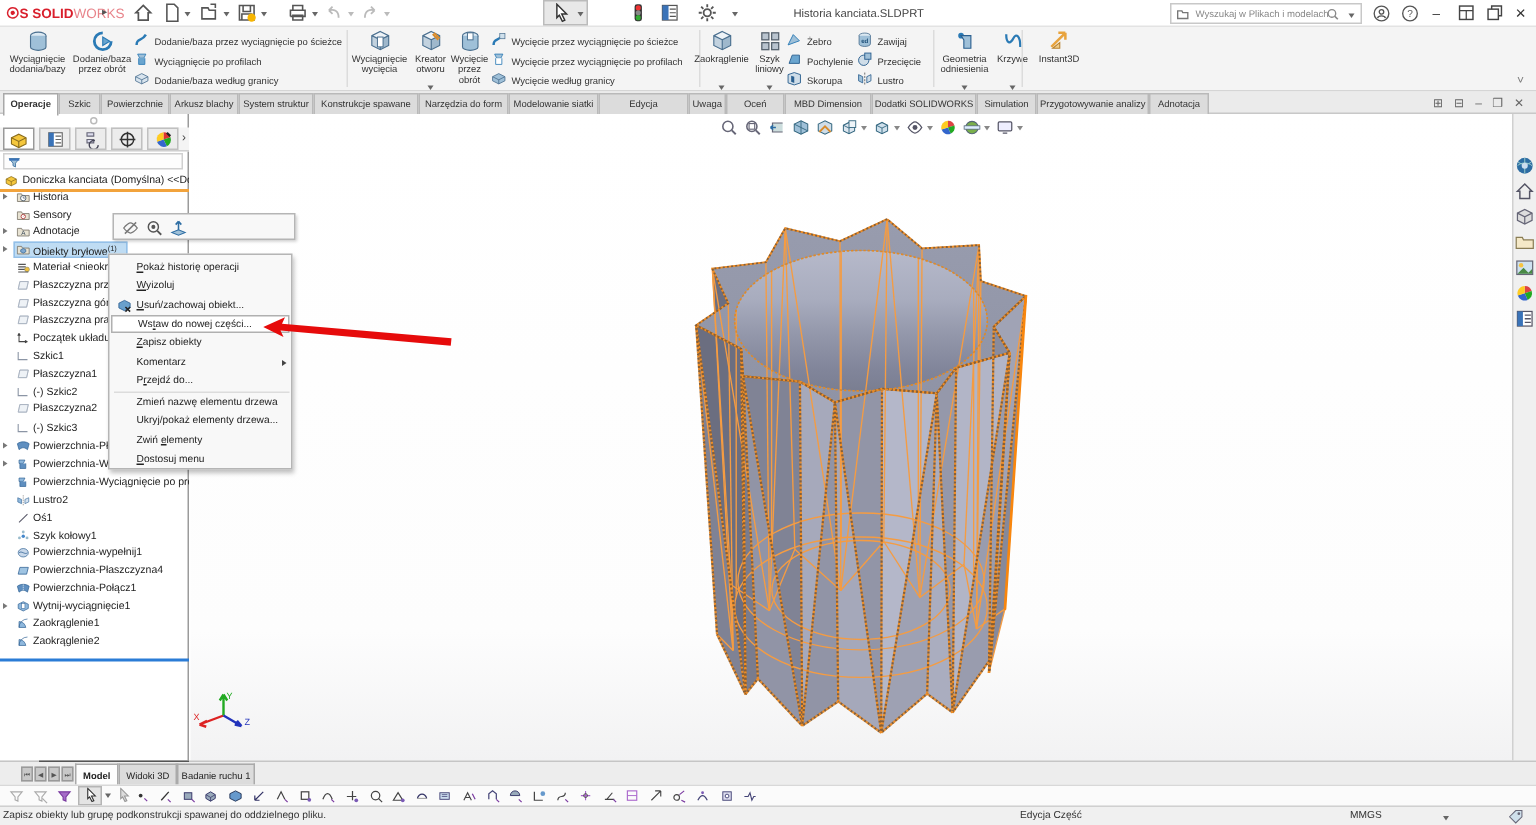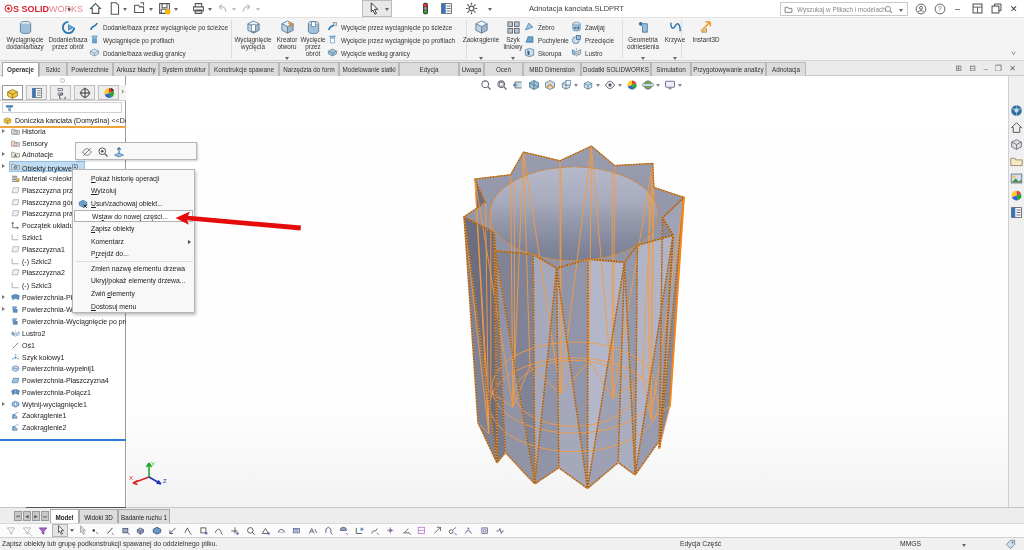--- a/index.html
+++ b/index.html
@@ -112,21 +112,21 @@
         <rect x="2" y="2" width="5" height="12" fill="#3a73b8"></rect>
         <path d="M8 5 h5 M8 8 h5 M8 11 h5" stroke="#555" stroke-width="1"></path>
       </svg>
     <svg class="tbico" style="left:465px;" viewBox="0 0 16 16">
         <circle cx="8" cy="8" r="3" fill="none" stroke="#555" stroke-width="1.5"></circle>
         <g stroke="#555" stroke-width="1.5">
           <path d="M8 1 V3.5 M8 12.5 V15 M1 8 H3.5 M12.5 8 H15 M3 3 L4.8 4.8 M11.2 11.2 L13 13 M13 3 L11.2 4.8 M4.8 11.2 L3 13"></path>
         </g>
       </svg>
     <span class="caret" style="left:488px;"></span>
-    <span class="title-text">Adnotacja kanciata.SLDPRT</span>
+    <span class="title-text">Historia kanciata.SLDPRT</span>
     <div id="searchbox">
         <svg style="position:absolute;left:3px;top:2px;width:9px;height:9px;" viewBox="0 0 16 16">
           <path d="M2 13 L2 4 L7 4 L8 6 L14 6 L14 13 Z" fill="none" stroke="#777" stroke-width="1.6"></path>
         </svg>
         <span style="position:absolute;left:16px;">Wyszukaj w Plikach i modelach</span>
         <svg style="position:absolute;right:14px;top:2px;width:9px;height:9px;" viewBox="0 0 16 16">
           <circle cx="7" cy="7" r="4.5" fill="none" stroke="#888" stroke-width="1.6"></circle>
           <path d="M10.5 10.5 L14 14" stroke="#888" stroke-width="1.8"></path>
         </svg>
         <span class="caret" style="right:4px;left:auto;top:6px;"></span>

